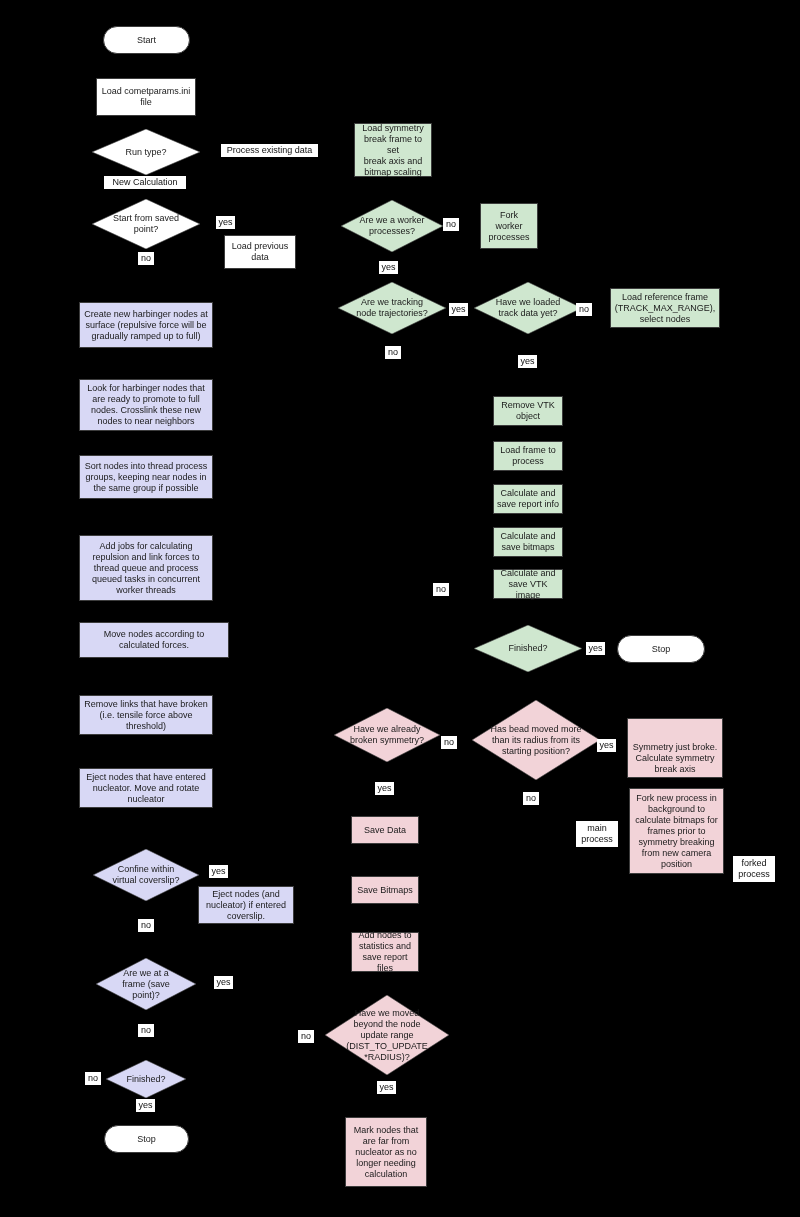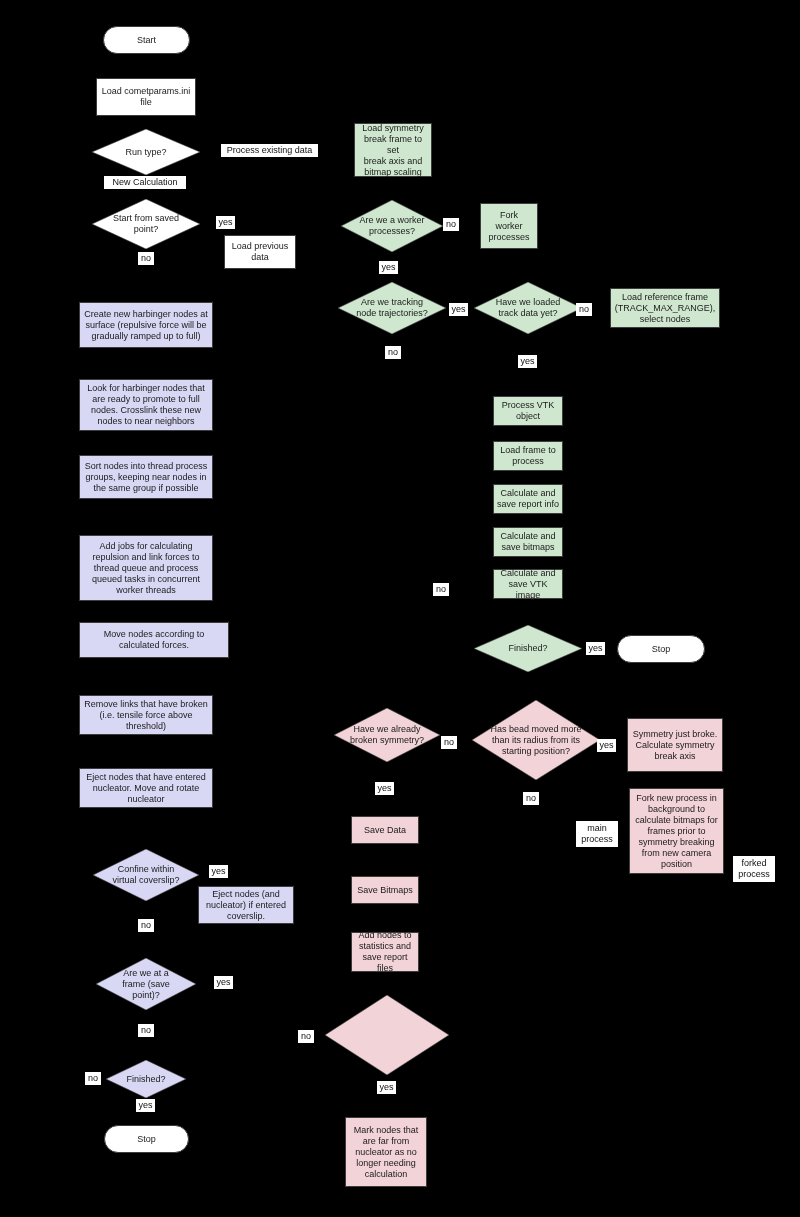--- a/index.html
+++ b/index.html
@@ -154,21 +154,21 @@
 coverslip.</span></div>
     <div class="node shape-diamond" style="left: 96px; top: 958px; width: 100px; height: 52px;"><svg class="dmd-bg" viewBox="0 0 100 100" preserveAspectRatio="none">
         <polygon points="50,0 100,50 50,100 0,50" fill="#d8d8f5" stroke="#3c3c3c" stroke-width="0.6" vector-effect="non-scaling-stroke"></polygon>
       </svg><div class="dmd-txt">Are we at a
 frame (save
 point)?</div></div>
     <div class="node shape-diamond" style="left: 106px; top: 1060px; width: 80px; height: 38px;"><svg class="dmd-bg" viewBox="0 0 100 100" preserveAspectRatio="none">
         <polygon points="50,0 100,50 50,100 0,50" fill="#d8d8f5" stroke="#3c3c3c" stroke-width="0.6" vector-effect="non-scaling-stroke"></polygon>
       </svg><div class="dmd-txt">Finished?</div></div>
     <div class="node shape-term" style="left: 104px; top: 1125px; width: 85px; height: 28px; background: rgb(255, 255, 255);"><span>Stop</span></div>
-    <div class="node shape-box" style="left: 493px; top: 396px; width: 70px; height: 30px; background: rgb(207, 231, 207);"><span>Process VTK
+    <div class="node shape-box" style="left: 493px; top: 396px; width: 70px; height: 30px; background: rgb(207, 231, 207);"><span>Remove VTK
 object</span></div>
     <div class="node shape-box" style="left: 493px; top: 441px; width: 70px; height: 30px; background: rgb(207, 231, 207);"><span>Load frame to
 process</span></div>
     <div class="node shape-box" style="left: 493px; top: 484px; width: 70px; height: 30px; background: rgb(207, 231, 207);"><span>Calculate and
 save report info</span></div>
     <div class="node shape-box" style="left: 493px; top: 527px; width: 70px; height: 30px; background: rgb(207, 231, 207);"><span>Calculate and
 save bitmaps</span></div>
     <div class="node shape-box" style="left: 493px; top: 569px; width: 70px; height: 30px; background: rgb(207, 231, 207);"><span>Calculate and
 save VTK image</span></div>
     <div class="node shape-diamond" style="left: 474px; top: 625px; width: 108px; height: 47px;"><svg class="dmd-bg" viewBox="0 0 100 100" preserveAspectRatio="none">
@@ -177,38 +177,42 @@
     <div class="node shape-term" style="left: 617px; top: 635px; width: 88px; height: 28px; background: rgb(255, 255, 255);"><span>Stop</span></div>
     <div class="node shape-diamond" style="left: 334px; top: 708px; width: 106px; height: 54px; align-items: center;"><svg class="dmd-bg" viewBox="0 0 100 100" preserveAspectRatio="none">
         <polygon points="50,0 100,50 50,100 0,50" fill="#f2d3d8" stroke="#3c3c3c" stroke-width="0.6" vector-effect="non-scaling-stroke"></polygon>
       </svg><div class="dmd-txt">Have we already
 broken symmetry?</div></div>
     <div class="node shape-diamond" style="left: 472px; top: 700px; width: 128px; height: 80px;"><svg class="dmd-bg" viewBox="0 0 100 100" preserveAspectRatio="none">
         <polygon points="50,0 100,50 50,100 0,50" fill="#f2d3d8" stroke="#3c3c3c" stroke-width="0.6" vector-effect="non-scaling-stroke"></polygon>
       </svg><div class="dmd-txt">Has bead moved more
 than its radius from its
 starting position?</div></div>
-    <div class="node shape-box" style="left: 627px; top: 718px; width: 96px; height: 54px; background: rgb(242, 211, 216);"><span>Symmetry just broke.
+    <div class="node shape-box" style="left: 627px; top: 718px; width: 96px; height: 60px; background: rgb(242, 211, 216); align-items: flex-end;"><span>Symmetry just broke.
 Calculate symmetry
 break axis</span></div>
     <div class="node shape-box" style="left: 629px; top: 788px; width: 95px; height: 86px; background: rgb(242, 211, 216);"><span>Fork new process in
 background to
 calculate bitmaps for
 frames prior to
 symmetry breaking
 from new camera
 position</span></div>
     <div class="node shape-box" style="left: 351px; top: 816px; width: 68px; height: 28px; background: rgb(242, 211, 216);"><span>Save Data</span></div>
     <div class="node shape-box" style="left: 351px; top: 876px; width: 68px; height: 28px; background: rgb(242, 211, 216);"><span>Save Bitmaps</span></div>
     <div class="node shape-box" style="left: 351px; top: 932px; width: 68px; height: 40px; background: rgb(242, 211, 216);"><span>Add nodes to
 statistics and
 save report files</span></div>
     <div class="node shape-diamond" style="left: 325px; top: 995px; width: 124px; height: 80px;"><svg class="dmd-bg" viewBox="0 0 100 100" preserveAspectRatio="none">
         <polygon points="50,0 100,50 50,100 0,50" fill="#f2d3d8" stroke="#3c3c3c" stroke-width="0.6" vector-effect="non-scaling-stroke"></polygon>
-      </svg></div>
+      </svg><div class="dmd-txt">Have we moved
+beyond the node
+update range
+(DIST_TO_UPDATE
+*RADIUS)?</div></div>
     <div class="node shape-box" style="left: 345px; top: 1117px; width: 82px; height: 70px; background: rgb(242, 211, 216);"><span>Mark nodes that
 are far from
 nucleator as no
 longer needing
 calculation</span></div>
   </div>
 <div id="labels-layer">
     <div class="edge-label" style="left: 221px; top: 144px; min-width: 97px; height: 13px;">Process existing data</div>
     <div class="edge-label" style="left: 104px; top: 176px; min-width: 82px; height: 13px;">New Calculation</div>
     <div class="edge-label" style="left: 216px; top: 216px; min-width: 19px; height: 13px;">yes</div>

